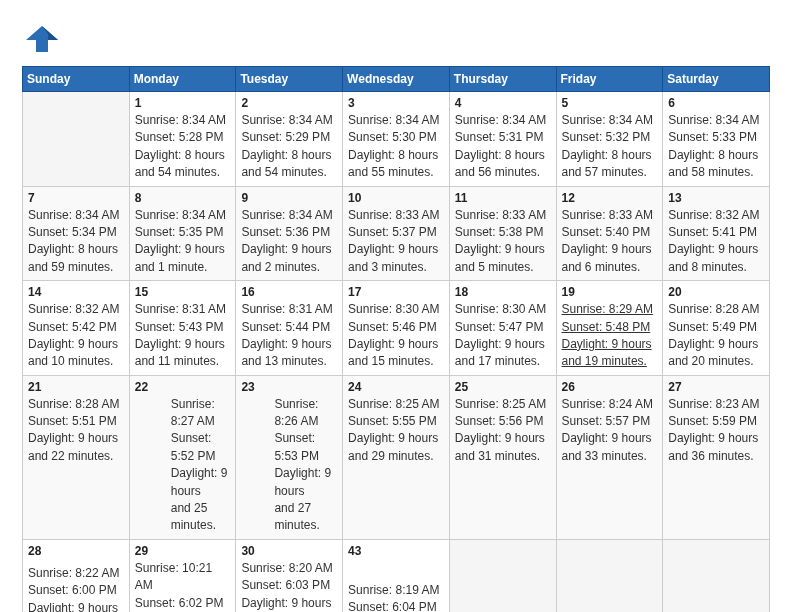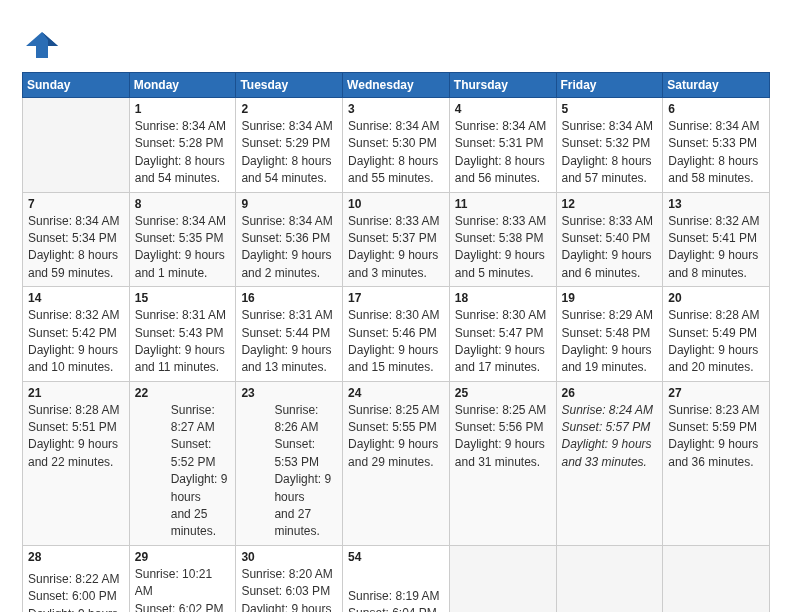--- a/index.html
+++ b/index.html
@@ -6,21 +6,21 @@
     body {
       font-family: Arial, sans-serif;
       background: #fff;
       width: 792px;
       height: 612px;
       overflow: hidden;
     }
     .page {
       width: 792px;
       height: 612px;
-      padding: 24px 22px 12px 22px;
+      padding: 18px 22px 12px 22px;
       display: flex;
       flex-direction: column;
     }
     .header {
       display: flex;
       justify-content: space-between;
       align-items: flex-start;
       margin-bottom: 10px;
     }
     .logo {
@@ -266,21 +266,21 @@
           </td>
           <td>
             <div class="day-number">18</div>
             <div class="day-info" style="white-space: pre-line;">Sunrise: 8:30 AM
 Sunset: 5:47 PM
 Daylight: 9 hours
 and 17 minutes.</div>
           </td>
           <td>
             <div class="day-number">19</div>
-            <div class="day-info" style="white-space: pre-line;">Sunrise: 8:29 AM
+            <div class="day-info" style="white-space: pre-line; text-decoration: underline;">Sunrise: 8:29 AM
 Sunset: 5:48 PM
 Daylight: 9 hours
 and 19 minutes.</div>
           </td>
           <td>
             <div class="day-number">20</div>
             <div class="day-info" style="white-space: pre-line;">Sunrise: 8:28 AM
 Sunset: 5:49 PM
 Daylight: 9 hours
 and 20 minutes.</div>
@@ -317,21 +317,21 @@
           </td>
           <td>
             <div class="day-number">25</div>
             <div class="day-info" style="white-space: pre-line;">Sunrise: 8:25 AM
 Sunset: 5:56 PM
 Daylight: 9 hours
 and 31 minutes.</div>
           </td>
           <td>
             <div class="day-number">26</div>
-            <div class="day-info" style="white-space: pre-line; font-style: italic;">Sunrise: 8:24 AM
+            <div class="day-info" style="white-space: pre-line;">Sunrise: 8:24 AM
 Sunset: 5:57 PM
 Daylight: 9 hours
 and 33 minutes.</div>
           </td>
           <td>
             <div class="day-number">27</div>
             <div class="day-info" style="white-space: pre-line;">Sunrise: 8:23 AM
 Sunset: 5:59 PM
 Daylight: 9 hours
 and 36 minutes.</div>
@@ -353,21 +353,21 @@
 and 40 minutes.</div>
           </td>
           <td>
             <div class="day-number">30</div>
             <div class="day-info" style="white-space: pre-line;">Sunrise: 8:20 AM
 Sunset: 6:03 PM
 Daylight: 9 hours
 and 43 minutes.</div>
           </td>
           <td>
-            <div class="day-number">54</div>
+            <div class="day-number">43</div>
             <div class="day-info" style="white-space: pre-line; margin-top: 24px;">Sunrise: 8:19 AM
 Sunset: 6:04 PM
 Daylight: 9 hours
 and 45 minutes.</div>
           </td>
           <td class="empty"></td>
           <td class="empty"></td>
           <td class="empty"></td>
         </tr>
       </tbody>

